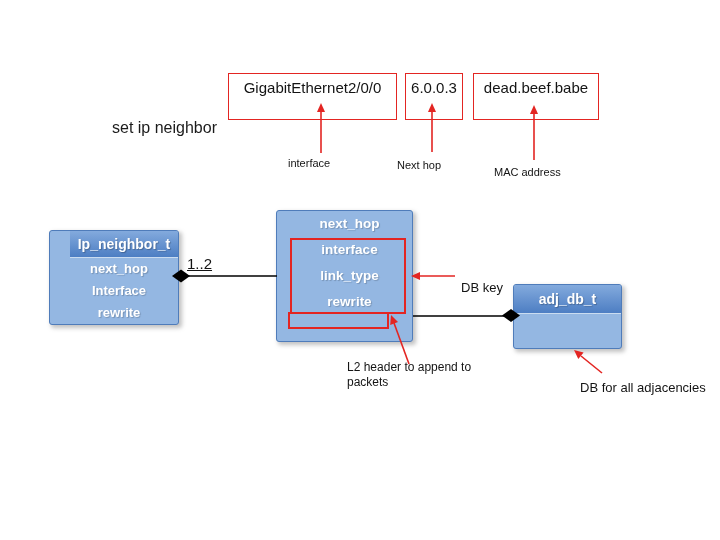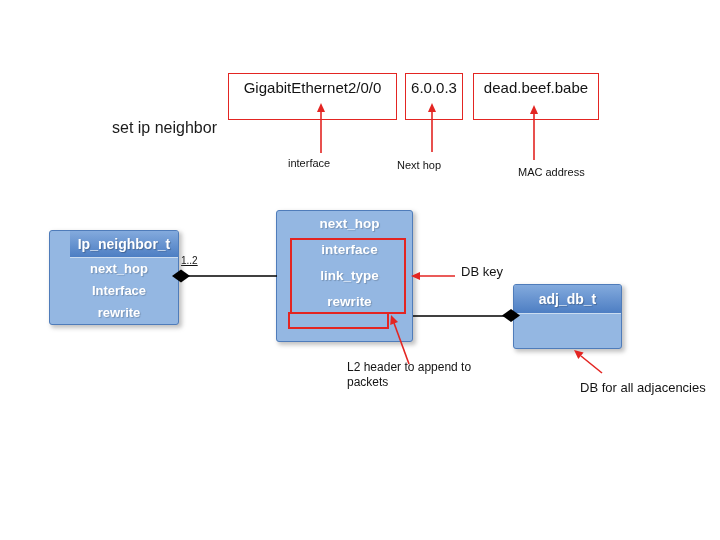--- a/index.html
+++ b/index.html
@@ -17,23 +17,23 @@
     border:1.5px solid var(--accent-red);background:#fff;text-align:center;
     font-size:15px;color:#141414;box-sizing:border-box;white-space:nowrap;
   }
   #arg0{left:228px;width:169px;}
   #arg1{left:405px;width:58px;}
   #arg2{left:473px;width:126px;}
   
   .note{position:absolute;color:#141414;white-space:nowrap;}
   #lbl-interface{left:288px;top:157px;font-size:11px;}
   #lbl-nexthop{left:397px;top:159px;font-size:11px;}
-  #lbl-mac{left:518px;top:166px;font-size:11px;}
-  #lbl-mult{left:181px;top:255px;font-size:10px;text-decoration:underline;}
-  #lbl-dbkey{left:461px;top:264px;font-size:13px;}
+  #lbl-mac{left:494px;top:166px;font-size:11px;}
+  #lbl-mult{left:187px;top:255px;font-size:15px;text-decoration:underline;}
+  #lbl-dbkey{left:461px;top:280px;font-size:13px;}
   #lbl-l2{left:347px;top:360px;font-size:12px;width:132px;line-height:15px;white-space:normal;}
   #lbl-dball{left:580px;top:380px;font-size:13px;}
   
   .classbox{
     position:absolute;border:1.5px solid var(--box-border);border-radius:3px;
     background:var(--box-body);box-sizing:border-box;overflow:hidden;z-index:1;
     box-shadow:2.5px 2.5px 4px rgba(120,120,120,0.45);
   }
   .classhdr{
     background:linear-gradient(to bottom,var(--box-header-top),var(--box-header-bottom));

